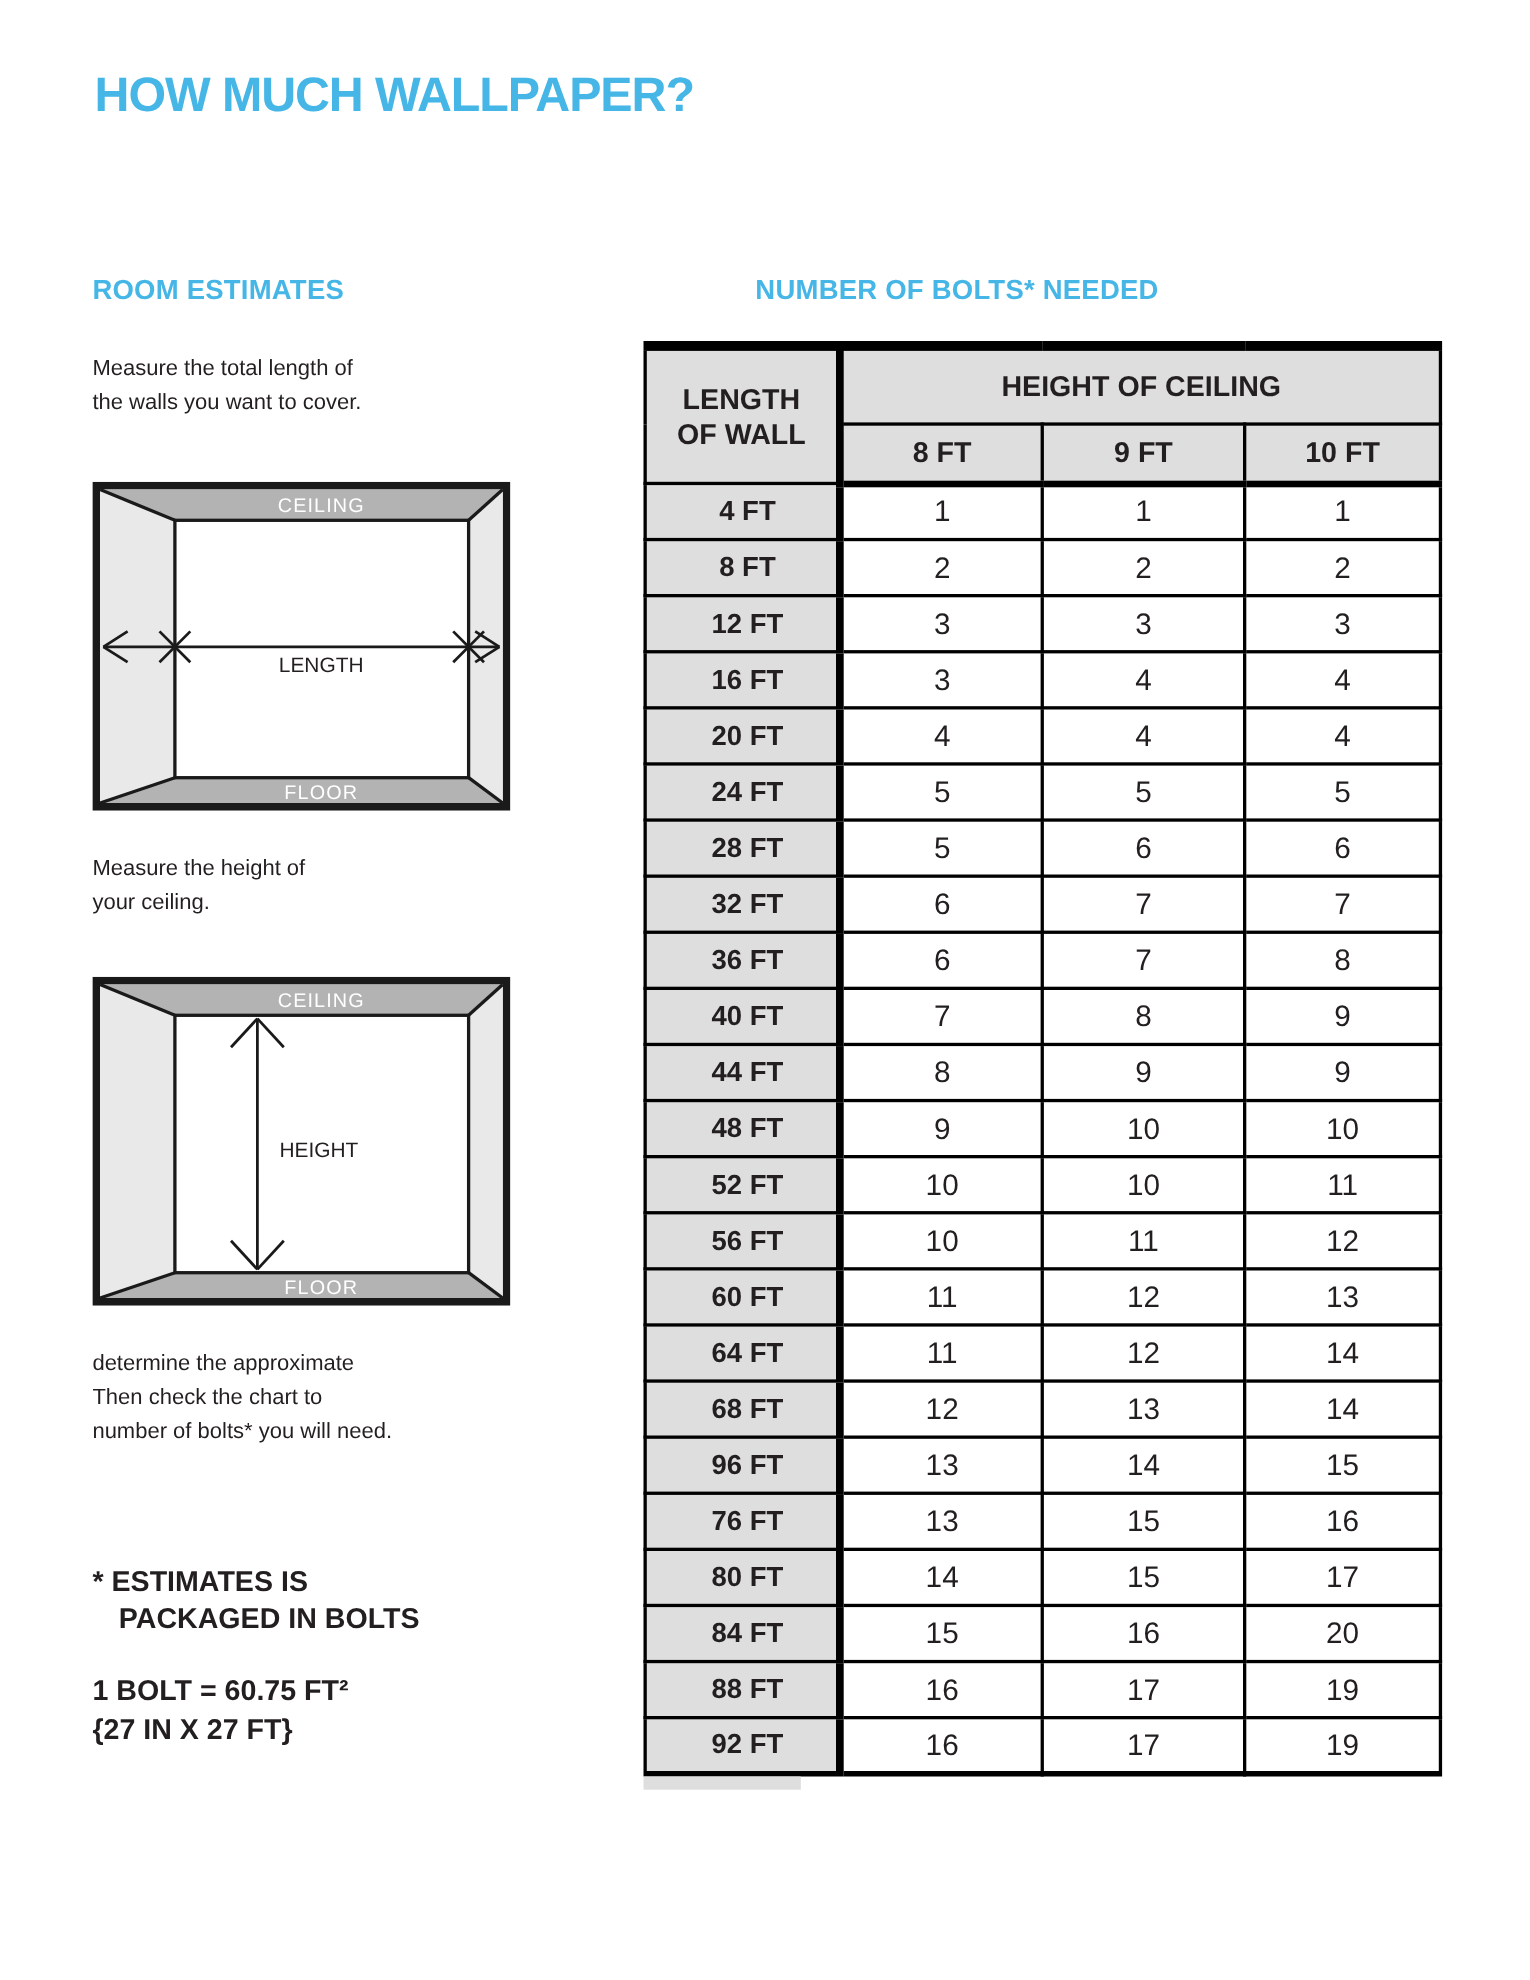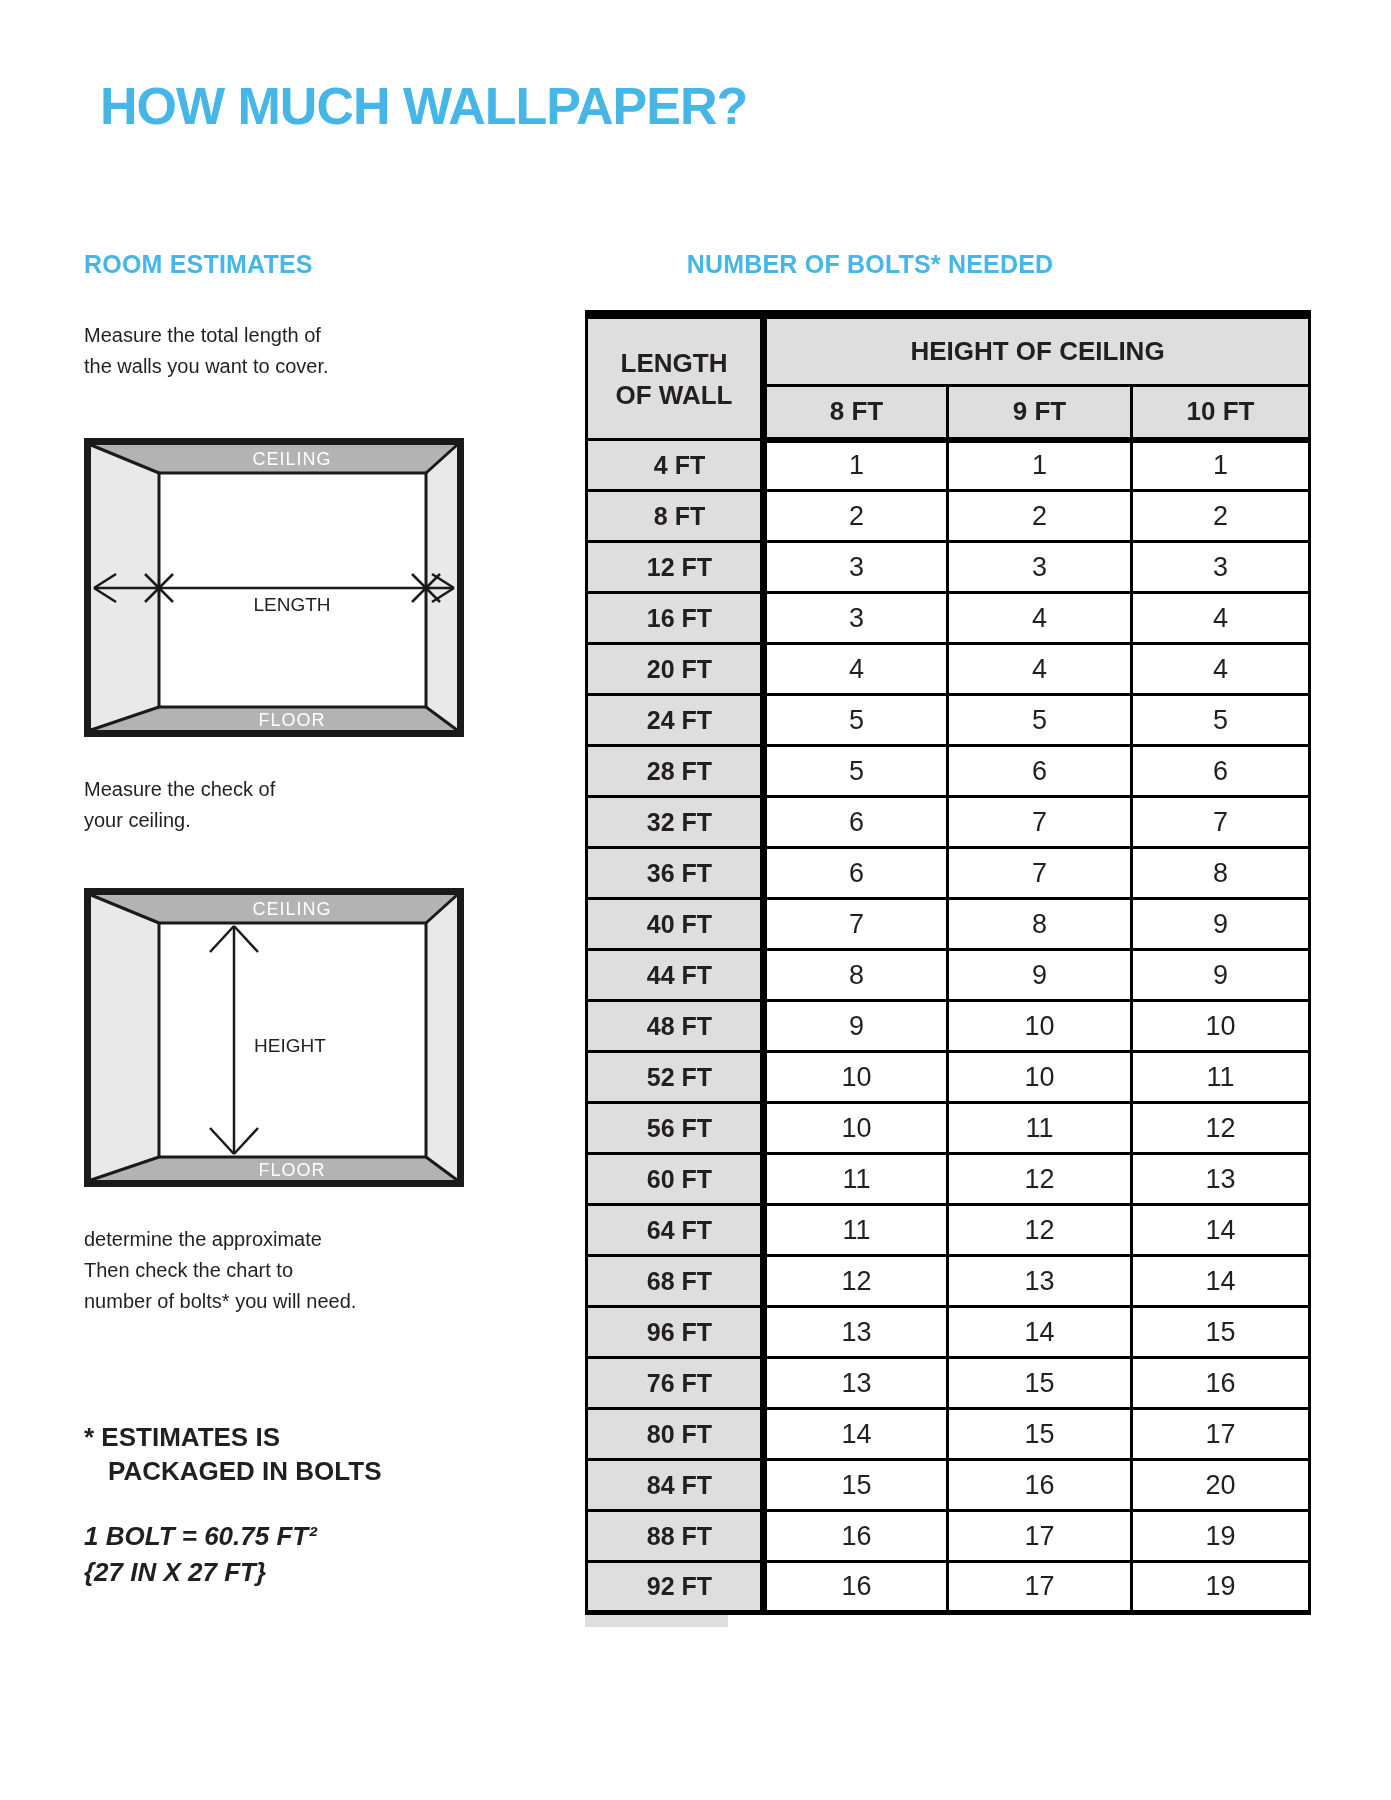--- a/index.html
+++ b/index.html
@@ -8,43 +8,43 @@
     --cell-gray:#DEDEDE;
     --wall-gray:#E9E9E9;
     --mid-gray:#B3B3B3;
   }
   html,body{margin:0;padding:0;}
   body{
     width:1391px;height:1800px;position:relative;background:#ffffff;
     font-family:"Liberation Sans", sans-serif;color:var(--ink);overflow:hidden;
   }
   .page-title{
-    position:absolute;left:84px;top:60px;margin:16px;
-    font-size:52px;font-weight:bold;color:var(--blue);letter-spacing:-1px;
+    position:absolute;left:84px;top:60px;margin:2px;
+    font-size:44px;font-weight:bold;color:var(--blue);letter-spacing:-1px;
   }
   .section-heading{
     position:absolute;left:84px;top:250px;margin:0;
     font-size:25px;font-weight:bold;color:var(--blue);letter-spacing:0.2px;
   }
   .step{position:absolute;left:84px;margin:0;font-size:20px;line-height:31px;color:var(--ink);}
   .step .line{display:block;}
   .step1{top:320px;}
   .step2{top:774px;}
   .step3{top:1224px;}
   .diagram{position:absolute;left:84px;}
   .diagram1{top:438px;}
   .diagram2{top:888px;}
   .footnote{
     position:absolute;left:84px;top:1420px;margin:0;
     font-size:26px;font-weight:bold;line-height:34px;
   }
   .footnote .indent{display:block;padding-left:24px;}
   .bolt-info{
     position:absolute;left:84px;top:1518px;margin:0;
-    font-size:26px;font-weight:bold;line-height:36px;font-style:italic;
+    font-size:26px;font-weight:bold;line-height:36px;
   }
   .bolt-info .line{display:block;}
   .table-heading{
     position:absolute;left:585px;top:250px;width:570px;margin:0;
     text-align:center;font-size:25px;font-weight:bold;color:var(--blue);letter-spacing:0.2px;
   }
   .table-wrap{position:absolute;left:585px;top:310px;width:723px;}
   table.bolts{
     border-collapse:collapse;table-layout:fixed;width:723px;
     border-top:9px solid #000;border-left:3px solid #000;
@@ -102,21 +102,21 @@
     <line x1="61" y1="164" x2="89" y2="136"></line>
     <line x1="328" y1="136" x2="356" y2="164"></line>
     <line x1="328" y1="164" x2="356" y2="136"></line>
   </g>
   <text x="208" y="27" text-anchor="middle" fill="#ffffff" font-size="18" letter-spacing="1">CEILING</text>
   <text x="208" y="288" text-anchor="middle" fill="#ffffff" font-size="18" letter-spacing="1">FLOOR</text>
   <text x="208" y="173" text-anchor="middle" fill="#231F20" font-size="19">LENGTH</text>
 </svg>
 
 <p class="step step2">
-  <span class="line">Measure the check of</span>
+  <span class="line">Measure the height of</span>
   <span class="line">your ceiling.</span>
 </p>
 
 <svg class="diagram diagram2" width="380" height="299" viewBox="0 0 380 299">
   <rect x="3.5" y="3.5" width="373" height="292" fill="#ffffff" stroke="#1A1A1A" stroke-width="7"></rect>
   <polygon points="7,7 75,35 75,269 7,292" fill="#E9E9E9"></polygon>
   <polygon points="373,7 342,35 342,269 373,292" fill="#E9E9E9"></polygon>
   <polygon points="7,7 373,7 342,35 75,35" fill="#B3B3B3"></polygon>
   <polygon points="7,292 75,269 342,269 373,292" fill="#B3B3B3"></polygon>
   <rect x="75" y="35" width="267" height="234" fill="#ffffff" stroke="#1A1A1A" stroke-width="3"></rect>

